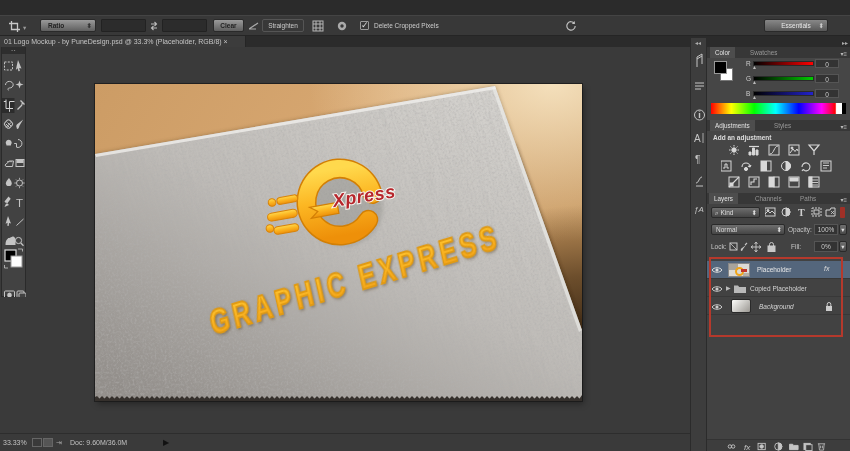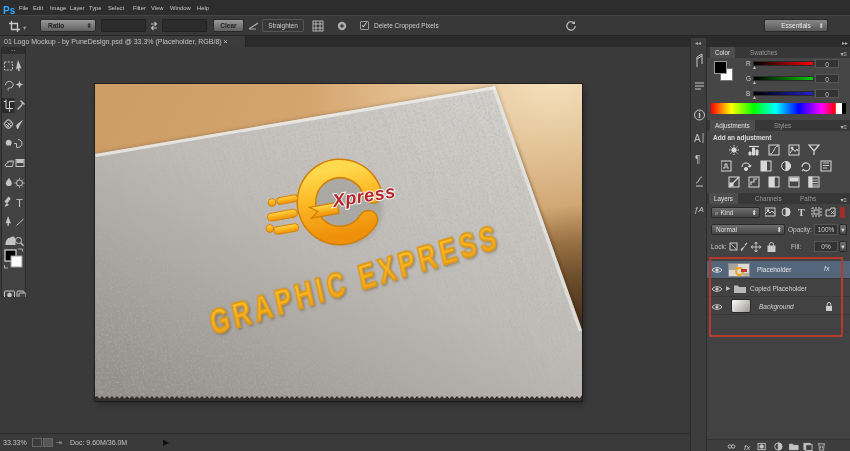--- a/index.html
+++ b/index.html
@@ -29,33 +29,20 @@
 #panels{left:707px;top:38px;width:143px;height:413px;background:#464646}
 .ptabs{position:absolute;left:0;width:143px;height:11px;background:#373737}
 .ptab{position:absolute;top:0;height:11px;font-size:6.3px;line-height:12px;padding:0 5px;color:#989898}
 .ptab.on{background:#4d4d4d;color:#e2e2e2}
 .pmenu{position:absolute;right:3px;top:3px;color:#bbb;font-size:6px}
 .dropd{position:absolute;background:linear-gradient(#707070,#484848);border:1px solid #2a2a2a;border-radius:2px;color:#ddd;font-size:6.5px}
 .darkbox{position:absolute;background:#333;border:1px solid #555;color:#ccc;font-size:6.5px;text-align:center}
 </style></head>
 <body>
 <div id="app">
-  <div id="menubar" class="abs">
-    <span id="pslogo">Ps</span>
-    <span style="left:19px">File</span>
-      <span style="left:33px">Edit</span>
-    <span style="left:50px">Image</span>
-      <span style="left:70px">Layer</span>
-    <span style="left:89px">Type</span>
-      <span style="left:108px">Select</span>
-    <span style="left:133px">Filter</span>
-      <span style="left:151px">View</span>
-    <span style="left:170px">Window</span>
-      <span style="left:197px">Help</span>
-  </div>
   <div id="optbar" class="abs">
     <svg class="abs" style="left:9px;top:5px" width="11" height="11" viewBox="0 0 11 11">
       <path d="M2.5 0v2.5H0M2.5 2.5h6v6M8.5 11V8.5H11M8.5 8.5h-6v-6" stroke="#c8c8c8" stroke-width="1.3" fill="none"></path>
     </svg>
     <span class="olabel" style="left:23px;top:8px;color:#999">▾</span>
     <div class="obtn" style="left:40px;top:3px;width:56px;height:13px;line-height:12px;background:linear-gradient(#9a9a9a,#5f5f5f);text-align:left;padding-left:7px;color:#222;font-weight:bold">Ratio<span style="position:absolute;right:3px;top:0;color:#333">⬍</span></div>
     <div class="ofield" style="left:101px;top:3px;width:45px;height:13px"></div>
     <svg class="abs" style="left:149px;top:5px" width="10" height="10" viewBox="0 0 10 10">
         <path d="M2 3h5M5.5 1l2 2-2 2M8 7H3M4.5 5l-2 2 2 2" stroke="#bbb" stroke-width="1.1" fill="none"></path>
       </svg>

